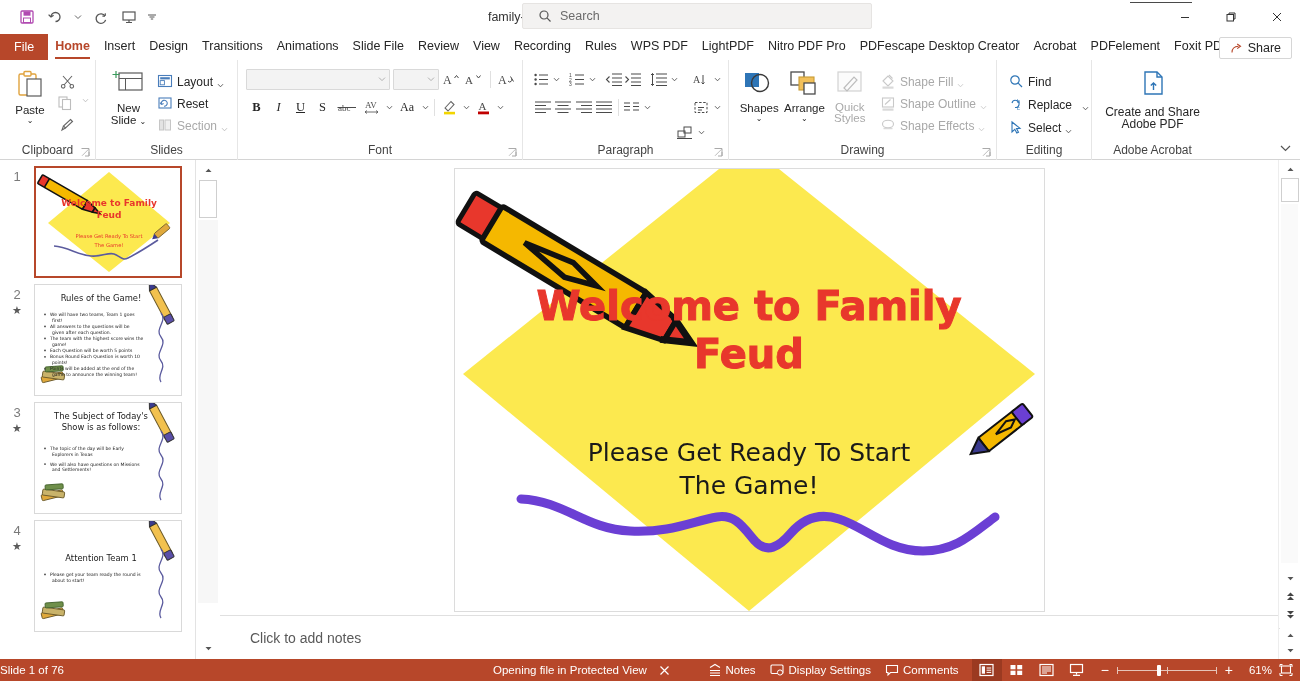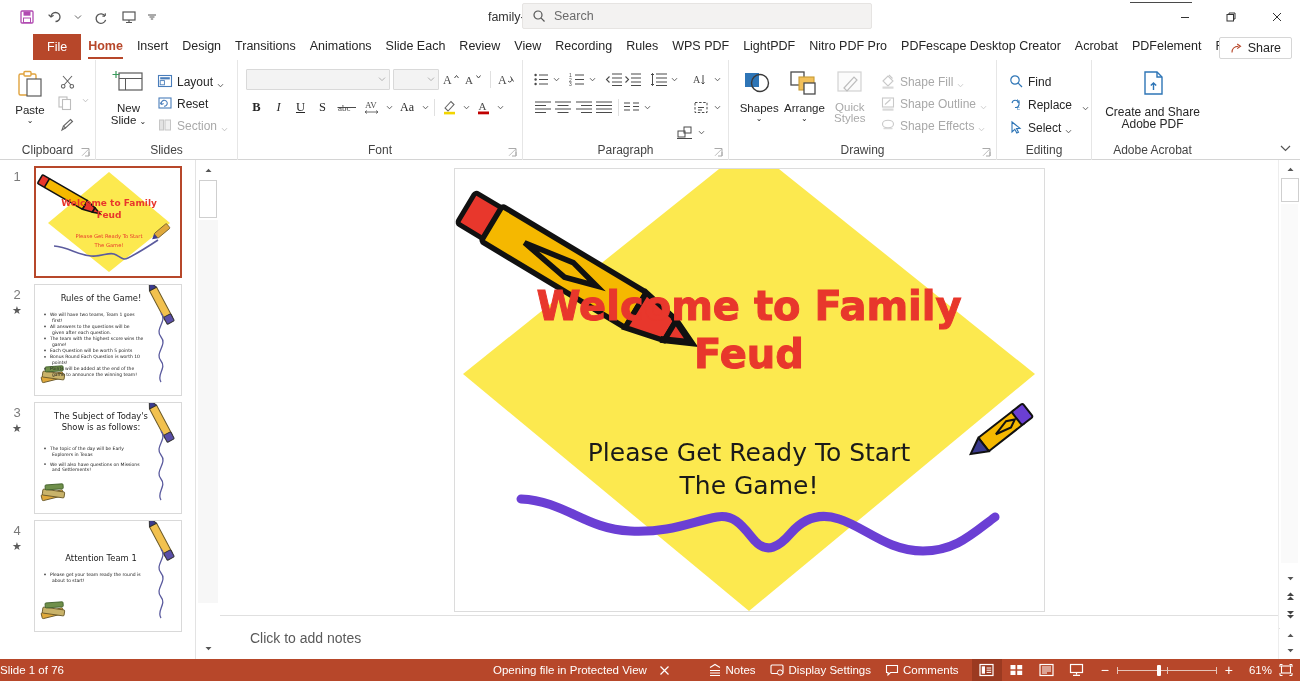--- a/index.html
+++ b/index.html
@@ -13,29 +13,29 @@
   .app { width:1300px; height:681px; position:relative; display:flex; flex-direction:column; }
 
   
   .titlebar { height:34px; background:#fff; display:flex; align-items:center; position:relative; flex:none; }
   .qat { display:flex; align-items:center; gap:2px; padding-left:14px; }
   .qat-btn { width:26px; height:24px; display:flex; align-items:center; justify-content:center; border-radius:2px; }
   .qat-caret { width:16px; height:24px; display:flex; align-items:center; justify-content:center; }
   .title-text { position:absolute; left:0; right:0; text-align:center; font-size:12.5px; color:#333; pointer-events:none; }
   .title-text span { pointer-events:auto; }
   .searchbox { position:absolute; left:522px; top:3px; width:350px; height:26px;
-     background:#f3f2f1; border:1px solid #e6e4e2; border-radius:2px; display:flex; align-items:center; padding:0 9px; }
+     background:#f3f2f1; border:1px solid #e6e4e2; border-radius:2px; display:flex; align-items:center; padding:0 15px; }
   .searchbox .ph { color:#6b6b6b; font-size:12.5px; margin-left:8px; }
   .wincontrols { position:absolute; right:0; top:0; height:34px; display:flex; }
   .wc { width:46px; height:34px; display:flex; align-items:center; justify-content:center; }
   .upperline { position:absolute; right:108px; top:2px; width:62px; height:1px; background:#4a4a4a; }
 
   
   .tabstrip { height:26px; background:#fff; display:flex; align-items:flex-end; position:relative; flex:none; padding-left:0; }
-  .tab-file { background:#b7472a; color:#fff; height:26px; line-height:26px; padding:0 14px; font-size:12.5px;margin-left:33px; }
+  .tab-file { background:#b7472a; color:#fff; height:26px; line-height:26px; padding:0 14px; font-size:12.5px; }
   .tab { height:26px; line-height:25px; padding:0 7px; font-size:12.5px; color:#262626; position:relative; white-space:nowrap; }
   .tab.active { color:#b7472a; font-weight:600; }
   .tab.active::after { content:''; position:absolute; left:7px; right:7px; bottom:1px; height:2px; background:#b7472a; }
   .share-btn { position:absolute; right:8px; bottom:1px; height:22px; display:flex; align-items:center; gap:5px;
      border:1px solid #d6d6d6; border-radius:2px; padding:0 10px; font-size:12.5px; color:#262626; background:#fff; }
 
   
   .ribbon { height:100px; background:#fff; border-bottom:1px solid #d4d4d4; display:flex; position:relative; flex:none; }
   .grp { height:100px; position:relative; display:flex; flex-direction:column; padding-top:4px; }
   .grp + .grp { border-left:1px solid #e6e6e6; }
@@ -183,21 +183,21 @@
   </div>
 
   <div class="tabstrip">
     <div class="tab-file">File</div>
     <div id="tabs-host" style="display:flex; align-items:flex-end;">
         <div class="tab active"><span>Home</span></div>
         <div class="tab"><span>Insert</span></div>
         <div class="tab"><span>Design</span></div>
         <div class="tab"><span>Transitions</span></div>
         <div class="tab"><span>Animations</span></div>
-        <div class="tab"><span>Slide Each</span></div>
+        <div class="tab"><span>Slide File</span></div>
         <div class="tab"><span>Review</span></div>
         <div class="tab"><span>View</span></div>
         <div class="tab"><span>Recording</span></div>
         <div class="tab"><span>Rules</span></div>
         <div class="tab"><span>WPS PDF</span></div>
         <div class="tab"><span>LightPDF</span></div>
         <div class="tab"><span>Nitro PDF Pro</span></div>
         <div class="tab"><span>PDFescape Desktop Creator</span></div>
         <div class="tab"><span>Acrobat</span></div>
         <div class="tab"><span>PDFelement</span></div>

